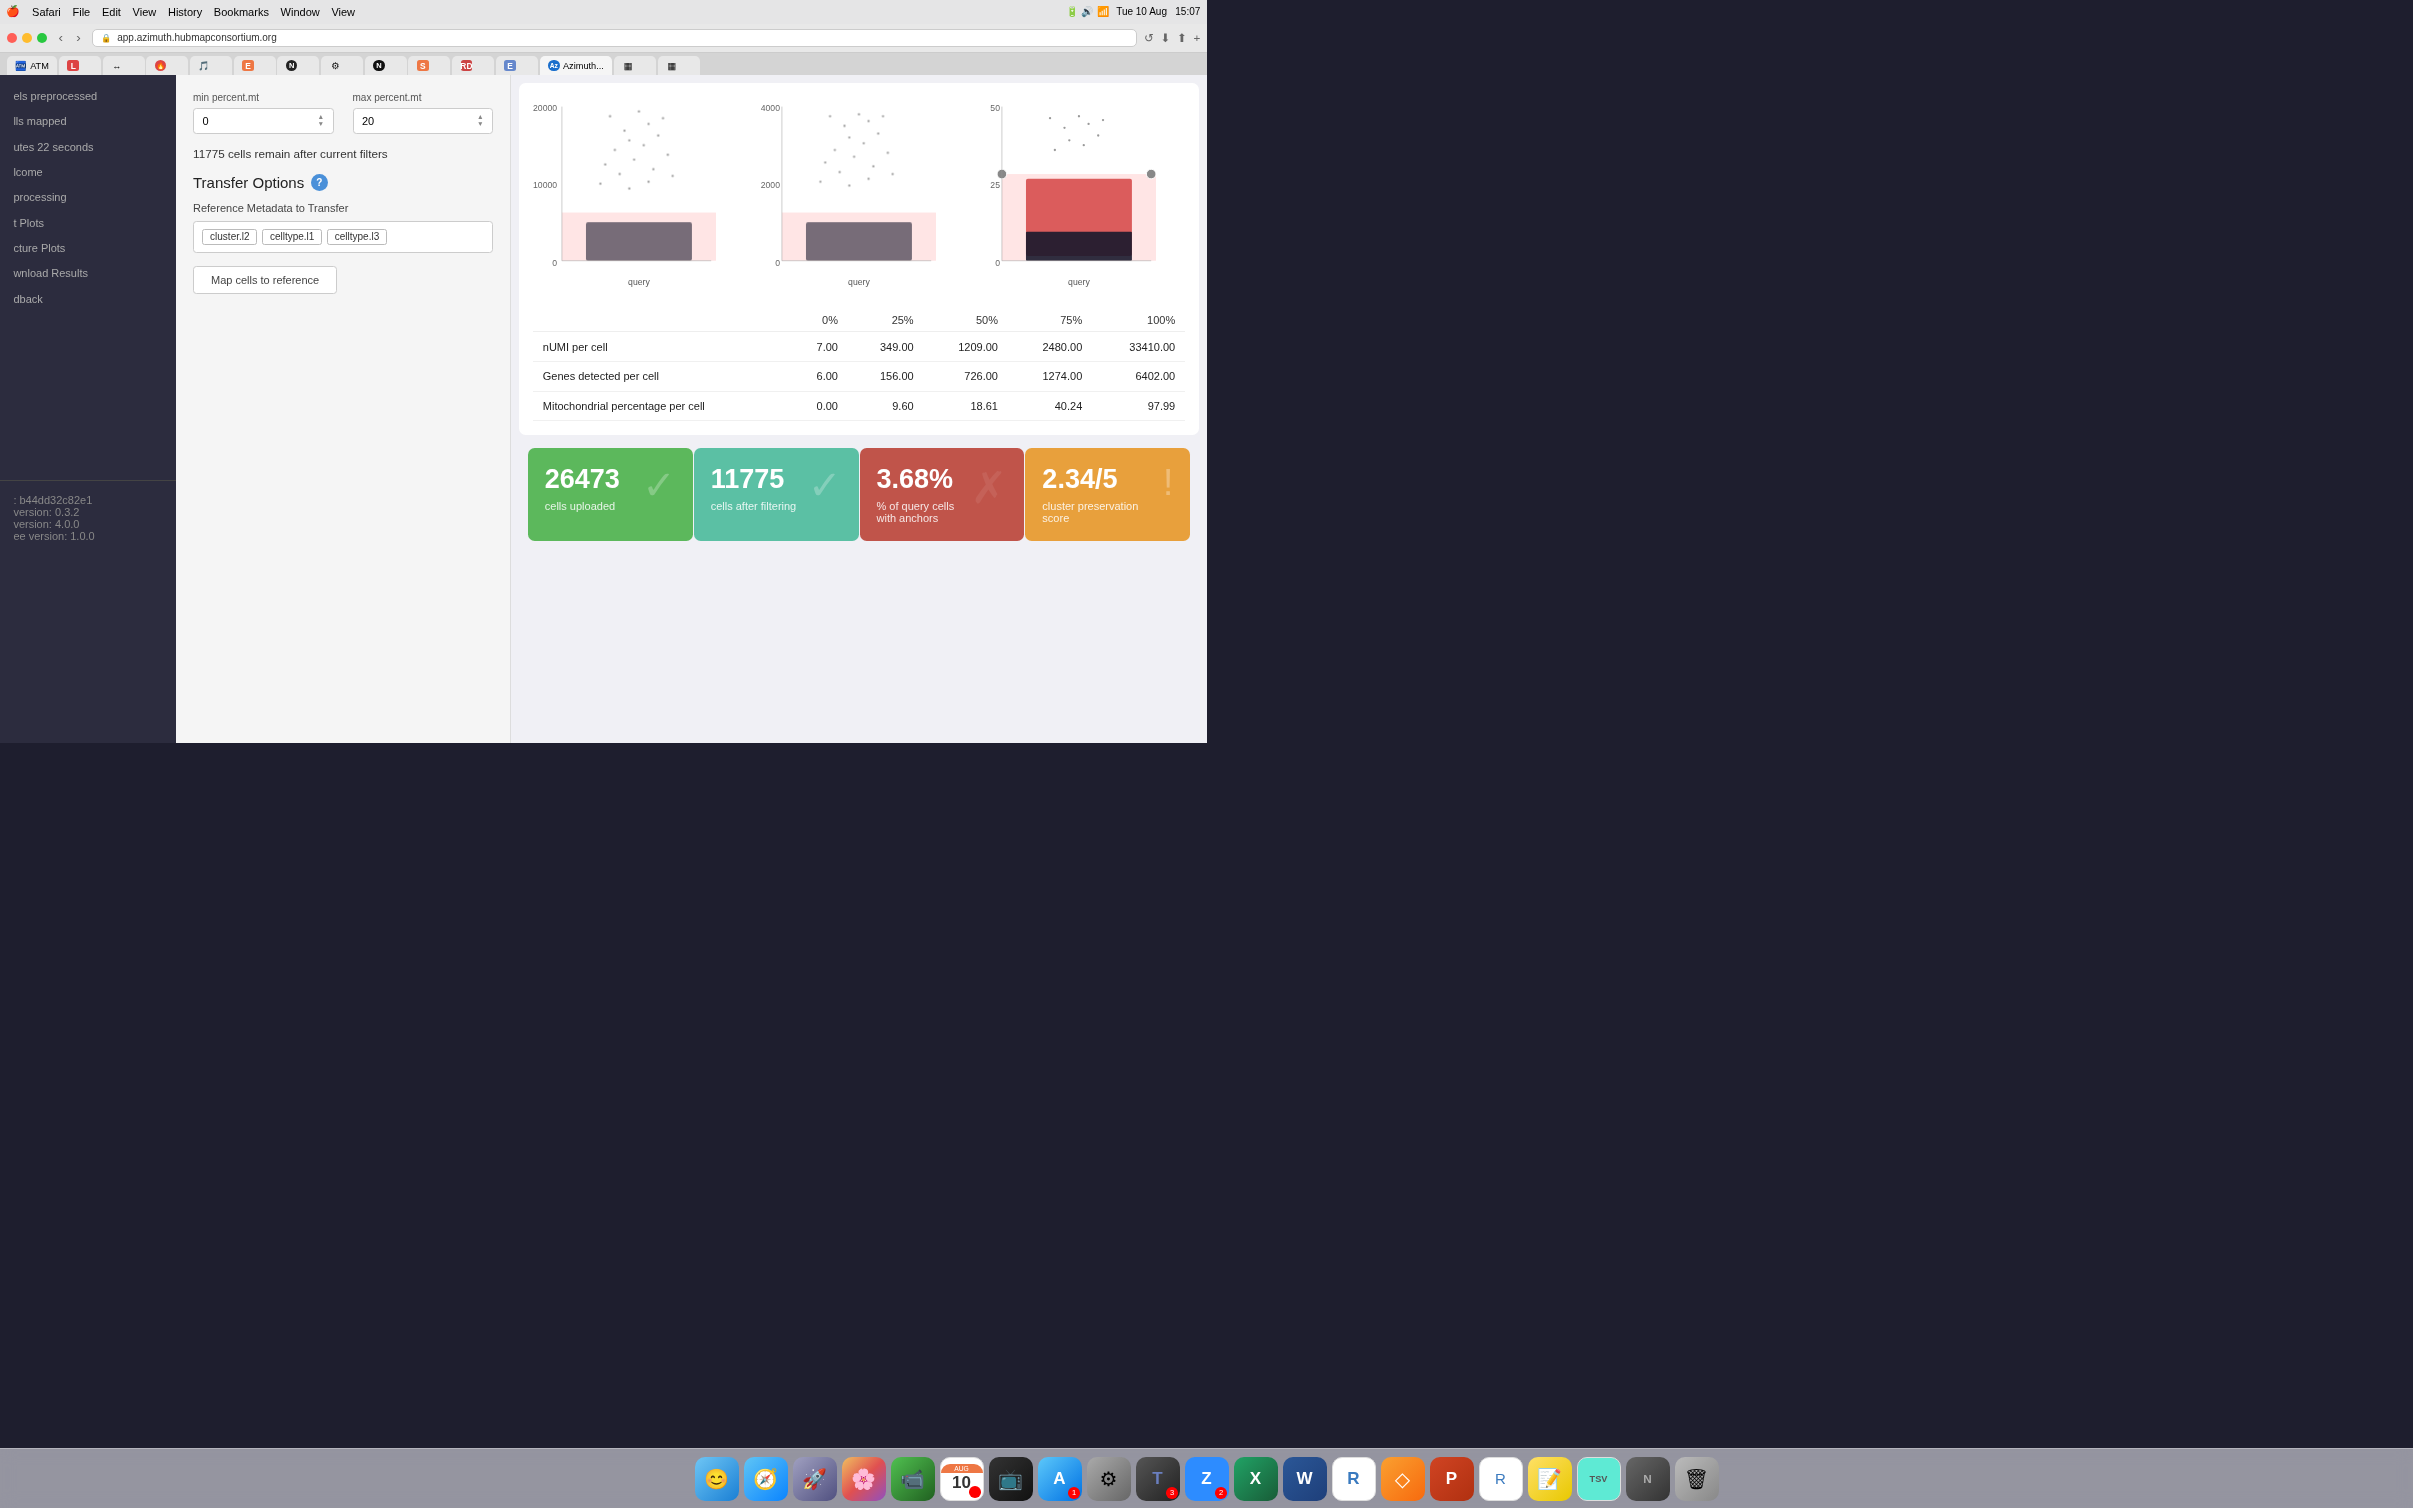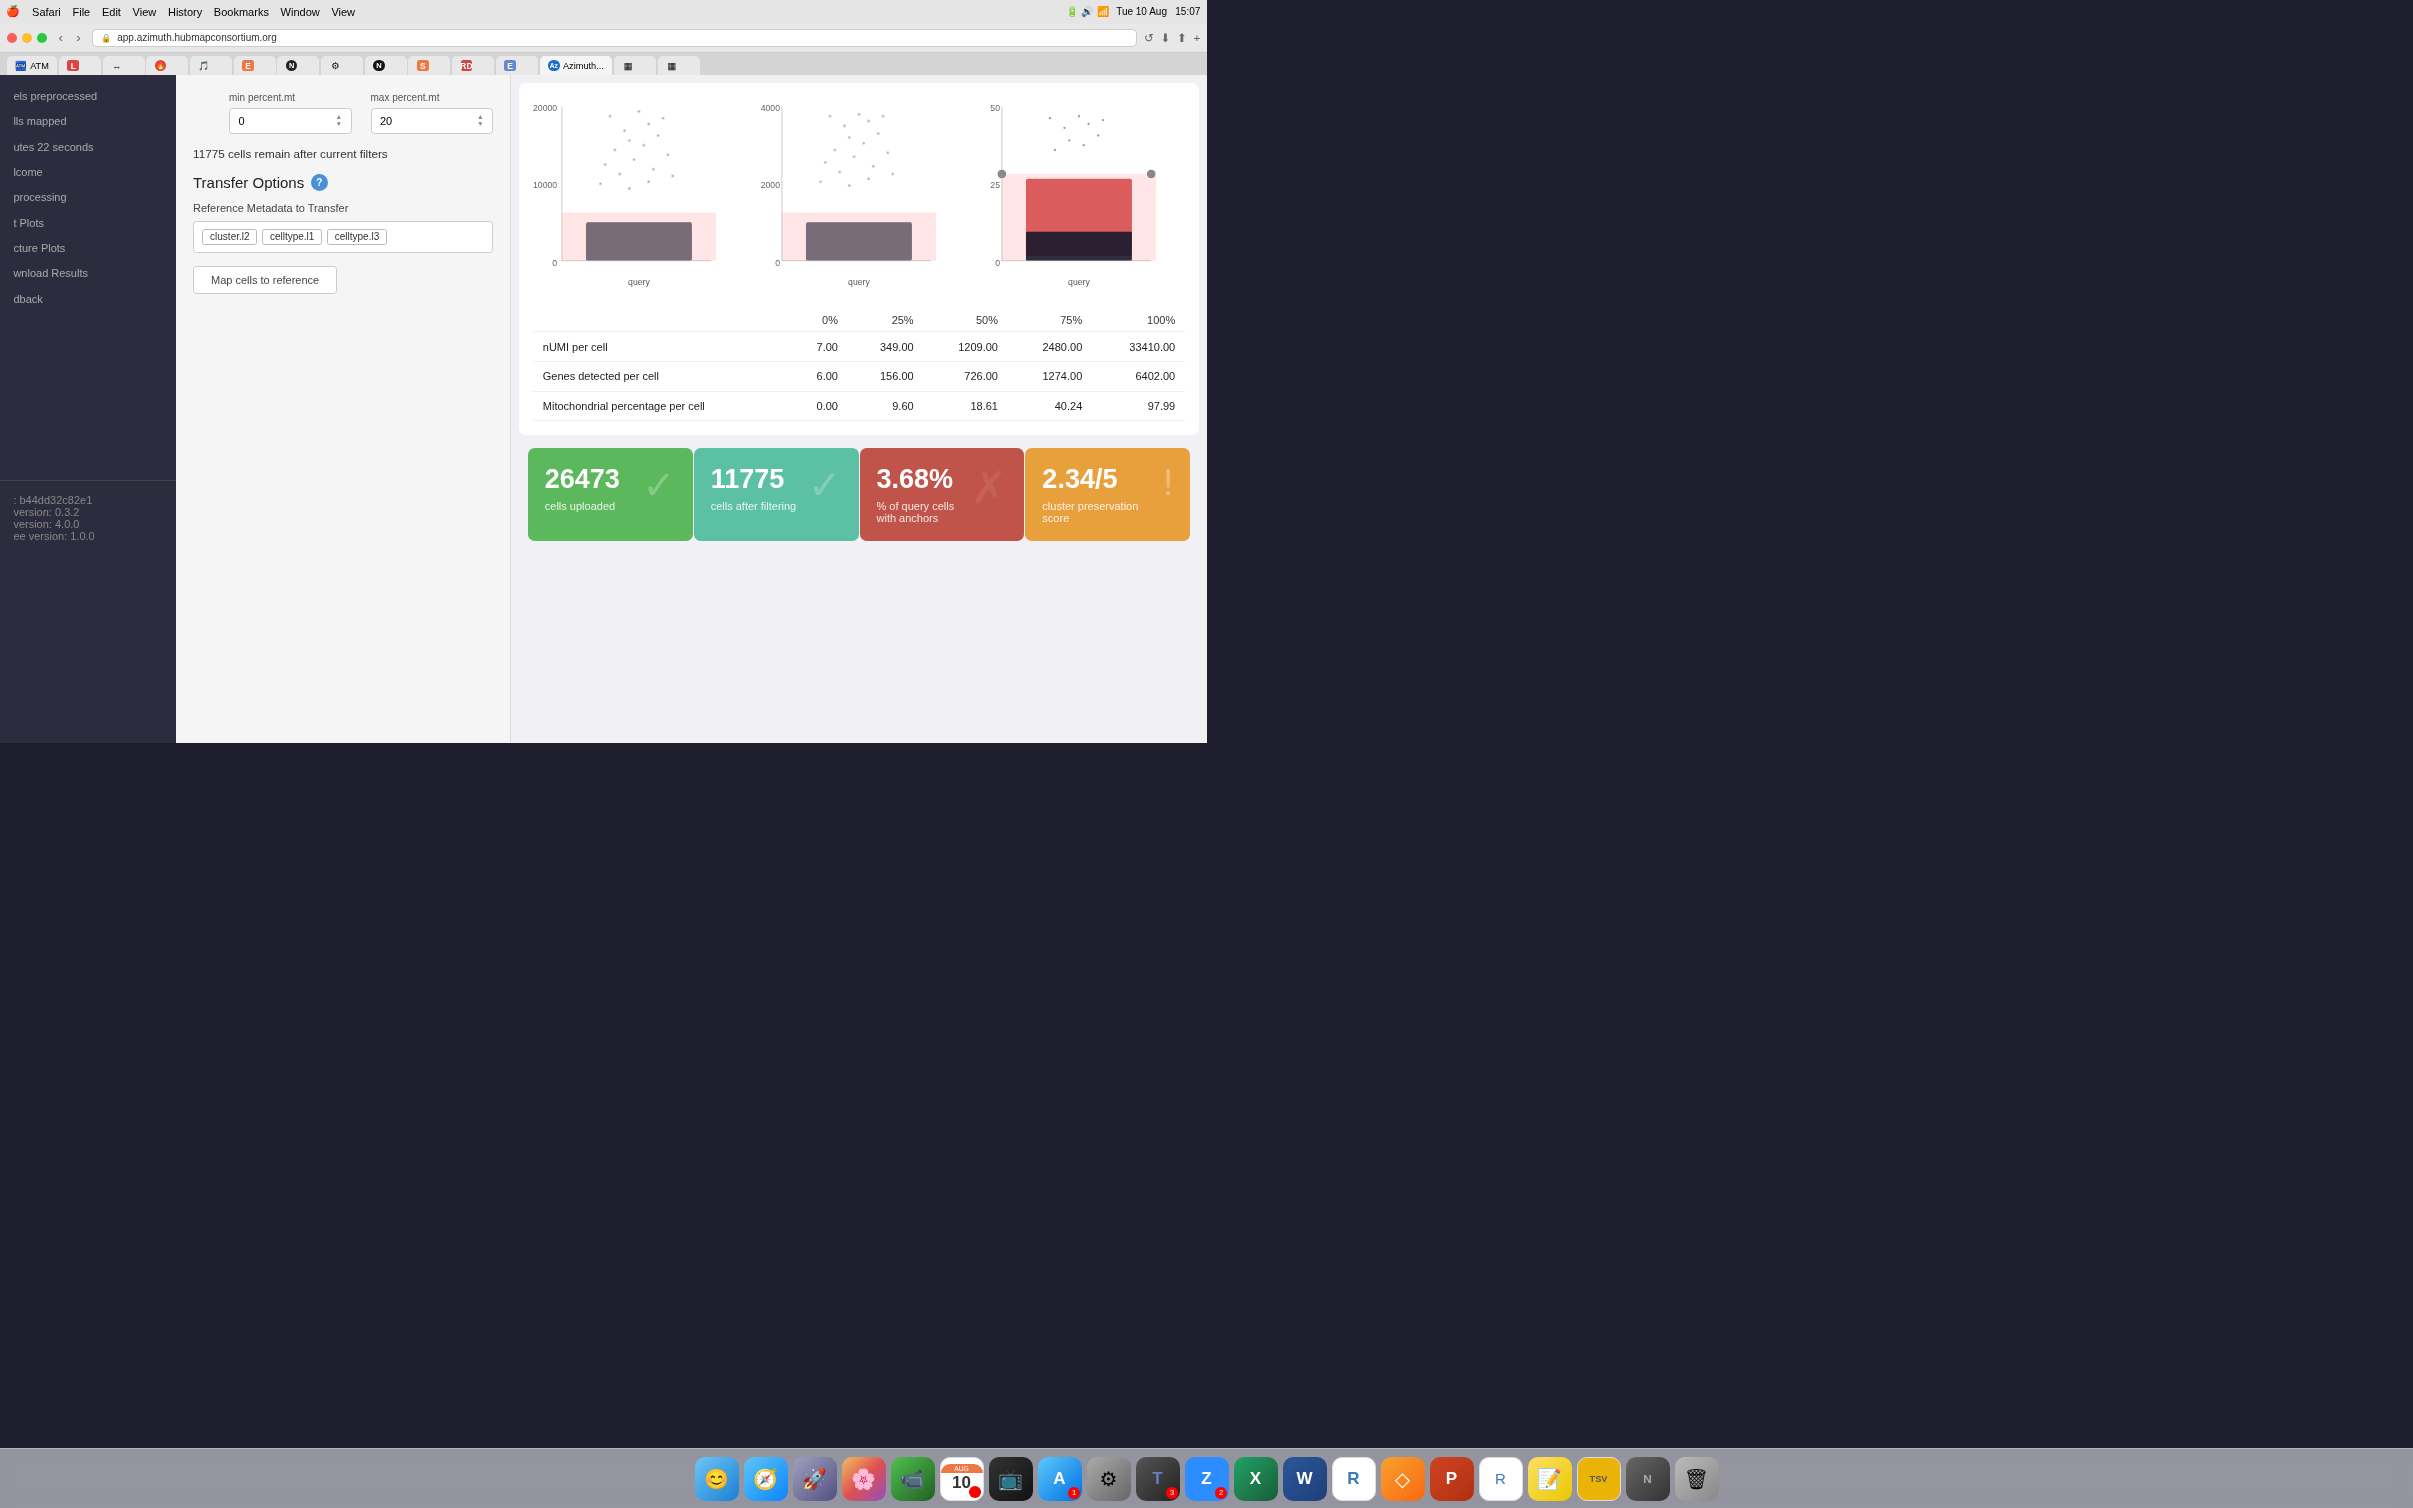--- a/index.html
+++ b/index.html
@@ -137,21 +137,20 @@
       flex-shrink: 0;
       padding: 17px;
       background: #f5f5f5;
       border-right: 0.8px solid #ddd;
     }
 
     .filter-row {
       display: flex;
       gap: 19px;
       margin-bottom: 13.4px;
-      margin-left: 36px;
     }
     .filter-group {
       flex: 1;
     }
     .filter-label {
       font-size: 10px;
       color: #555;
       margin-bottom: 5px;
     }
     .filter-input {
@@ -388,21 +387,21 @@
     .dock-settings { background: linear-gradient(135deg, #aaa, #666); }
     .dock-microsoft { background: linear-gradient(135deg, #555, #222); }
     .dock-zoom { background: #2d8cff; }
     .dock-excel { background: linear-gradient(135deg, #21a366, #185c37); }
     .dock-word { background: linear-gradient(135deg, #2b5797, #1e3f7a); }
     .dock-r { background: white; border: 0.8px solid #ddd; }
     .dock-sketch { background: linear-gradient(135deg, #faa030, #f76a0e); }
     .dock-powerpoint { background: linear-gradient(135deg, #d04423, #b03010); }
     .dock-r2 { background: white; border: 0.8px solid #ddd; }
     .dock-notes { background: linear-gradient(135deg, #ffe066, #e8c800); }
-    .dock-tsv { background: #eab308; border: 0.8px solid #ddd; text-align: right; }
+    .dock-tsv { background: #5eead4; border: 0.8px solid #ddd; text-align: right; }
     .dock-nwb { background: linear-gradient(135deg, #666, #333); }
     .dock-trash { background: linear-gradient(135deg, #bbb, #888); }
 
     .dot-label {
       font-size: 7.5px;
       position: absolute;
       bottom: 1.7px;
       right: 1.7px;
       background: red;
       color: white;

